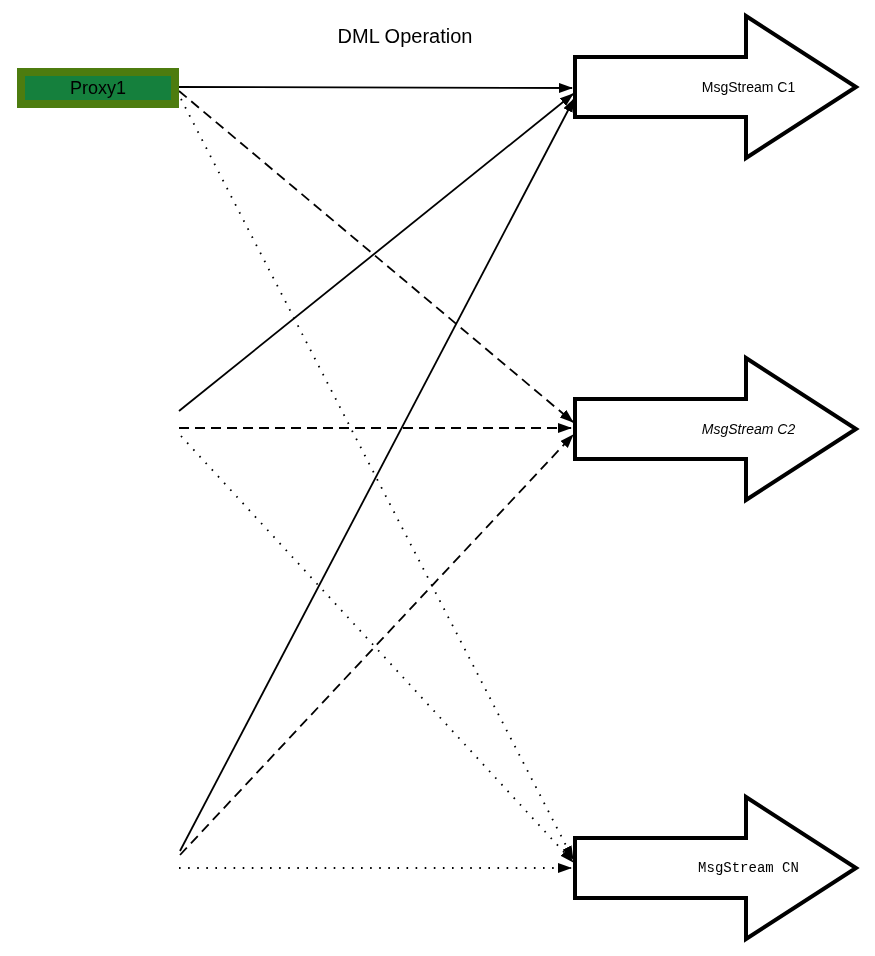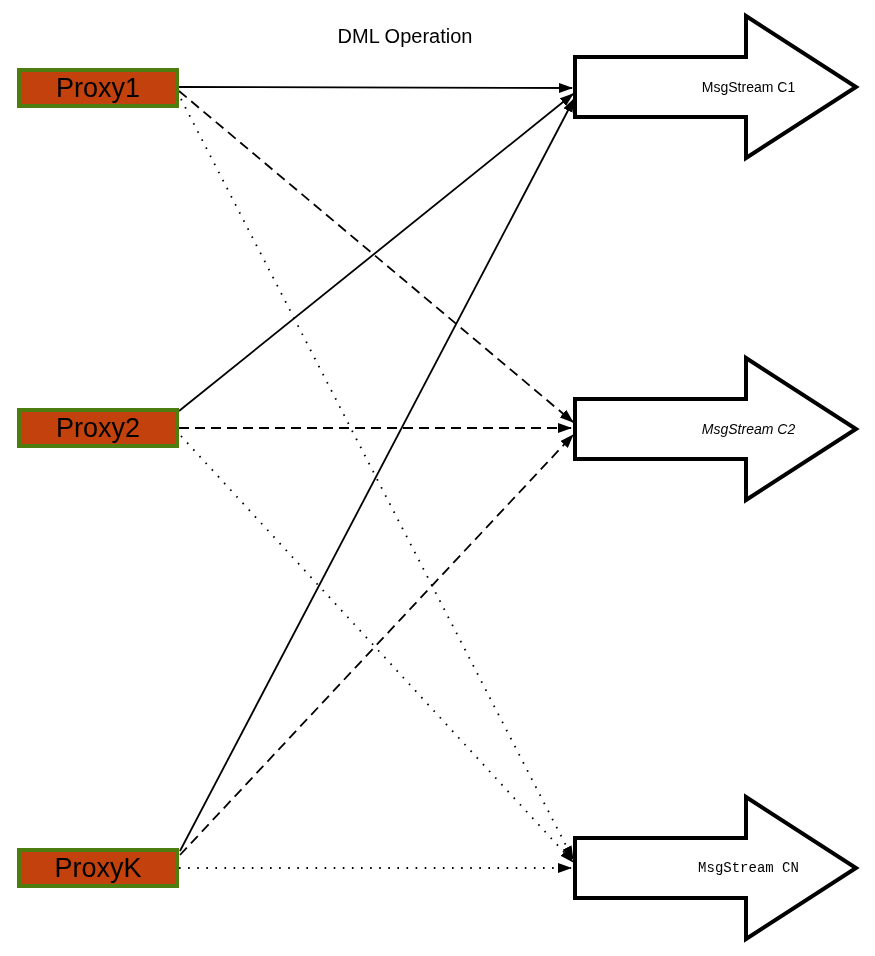--- a/index.html
+++ b/index.html
@@ -22,26 +22,26 @@
     top: 0;
     width: 875px;
     height: 956px;
   }
   .proxy-node {
     position: absolute;
     left: 17px;
     width: 162px;
     height: 40px;
     box-sizing: border-box;
-    border: 4px solid #4d7c0f;
-    background: #c2410c;
+    border: 8px solid #4d7c0f;
+    background: #15803d;
     display: flex;
     align-items: center;
     justify-content: center;
-    font-size: 27px;
+    font-size: 18px;
     line-height: 21px;
     white-space: nowrap;
   }
   .proxy-1 { top: 68px; }
   .proxy-2 { top: 408px; }
   .proxy-k { top: 848px; }
   .stream-label {
     position: absolute;
     left: 577px;
     width: 279px;
@@ -107,24 +107,18 @@
     <path class="block-arrow" d="M575,838 L746,838 L746,797 L856,868 L746,939 L746,898 L575,898 Z"></path>
   </svg>
 
   <div class="dml-annotation">
     <div>DML Operation</div>
   </div>
 
   <div class="proxy-node proxy-1">
     <span>Proxy1</span>
   </div>
-  <div class="proxy-node proxy-2">
-    <span>Proxy2</span>
-  </div>
-  <div class="proxy-node proxy-k">
-    <span>ProxyK</span>
-  </div>
 
   <div class="stream-label stream-1">MsgStream C1</div>
   <div class="stream-label stream-2">MsgStream C2</div>
   <div class="stream-label stream-n">MsgStream CN</div>
 
 </div>
 
 </body></html>

